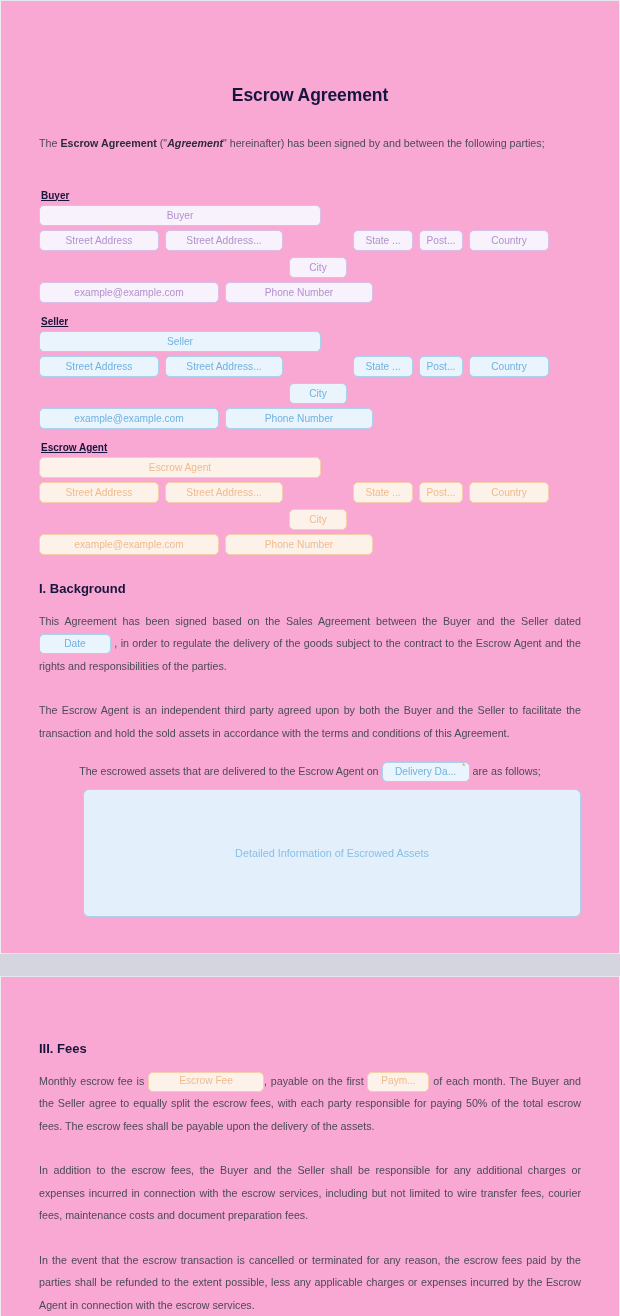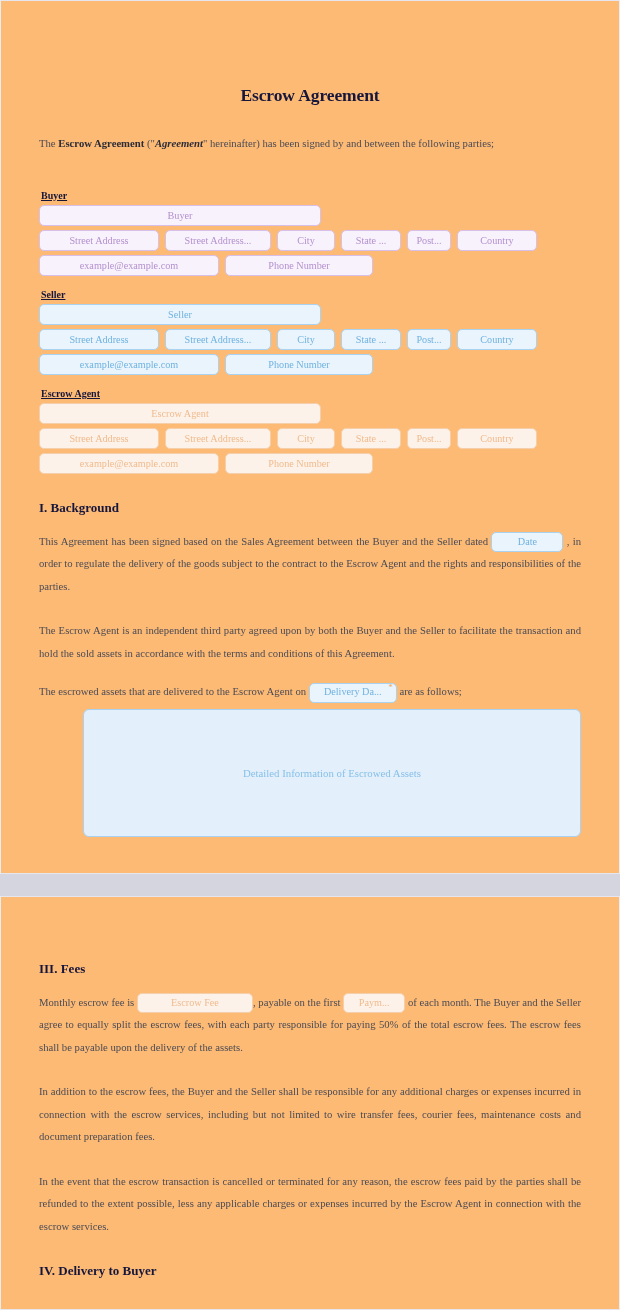--- a/index.html
+++ b/index.html
@@ -13,26 +13,25 @@
     -webkit-font-smoothing: antialiased;
   }
 
   .doc-viewport {
     width: 620px;
     position: relative;
     background: #ffffff;
   }
 
   .page {
-    background: #fdba74;
+    background: #f9a8d4;
     border: 1px solid #e6e6ee;
     border-left: 1px solid #ececf2;
     border-right: 1px solid #ececf2;
     position: relative;
-    font-family: Liberation Serif, serif;
   }
   .page-one { padding: 84px 38px 30px 38px; }
   .page-two { padding: 64px 38px 16px 38px; }
 
   .page-gap {
     height: 22px;
     background: #d5d5e0;
     width: 100%;
   }
 
@@ -99,22 +98,22 @@
 
   
   .c-buyer .fld { background: #f7f2fb; border-color: #d7bfe8; color: #b490cf; }
   
   .c-seller .fld { background: #eaf4fd; border-color: #a8d2f0; color: #6fb2e0; }
   
   .c-agent .fld { background: #fdf2e9; border-color: #f5cfab; color: #f0bb8e; }
 
   .w-name   { width: 282px; }
   .w-addr1  { width: 120px; text-align: center; }
-  .w-addr2  { width: 106px; }
-  .w-city   { width: 58px; }
+  .w-addr2  { width: 118px; }
+  .w-city   { width: 58px; margin-top: 27px; }
   .w-state  { width: 60px; }
   .w-post   { width: 44px; }
   .w-country{ width: 80px; }
   .w-email  { width: 180px; }
   .w-phone  { width: 148px; }
 
   
   .inline-fld {
     display: inline-flex;
     align-items: center;
@@ -232,21 +231,21 @@
 
     <h2 class="sec-head spaced">I. Background</h2>
 
     <p class="para"><span>This Agreement has been signed based on the Sales Agreement between the Buyer and the Seller dated</span>
       <span class="inline-fld if-blue w-date">Date</span>
       <span>, in order to regulate the delivery of the goods subject to the contract to the Escrow Agent and the rights and responsibilities of the parties.</span></p>
 
     <p class="para" style="margin-top:22px;">The Escrow Agent is an independent third party agreed upon by both the Buyer and the Seller to facilitate the transaction and hold the sold assets in accordance with the terms and conditions of this Agreement.</p>
 
 
-    <p class="para" style="text-align:left;margin-bottom:0;"><span>The escrowed assets that are delivered to the Escrow Agent on</span>
+    <p class="para" style="text-align:center;margin-bottom:0;"><span>The escrowed assets that are delivered to the Escrow Agent on</span>
       <span class="inline-fld if-blue w-delivery">
           <span>Delivery Da...</span>
           <span class="req-star">*</span>
         </span>
       <span>are as follows;</span></p>
 
     <div class="big-box">Detailed Information of Escrowed Assets</div>
 
   </div>
 

